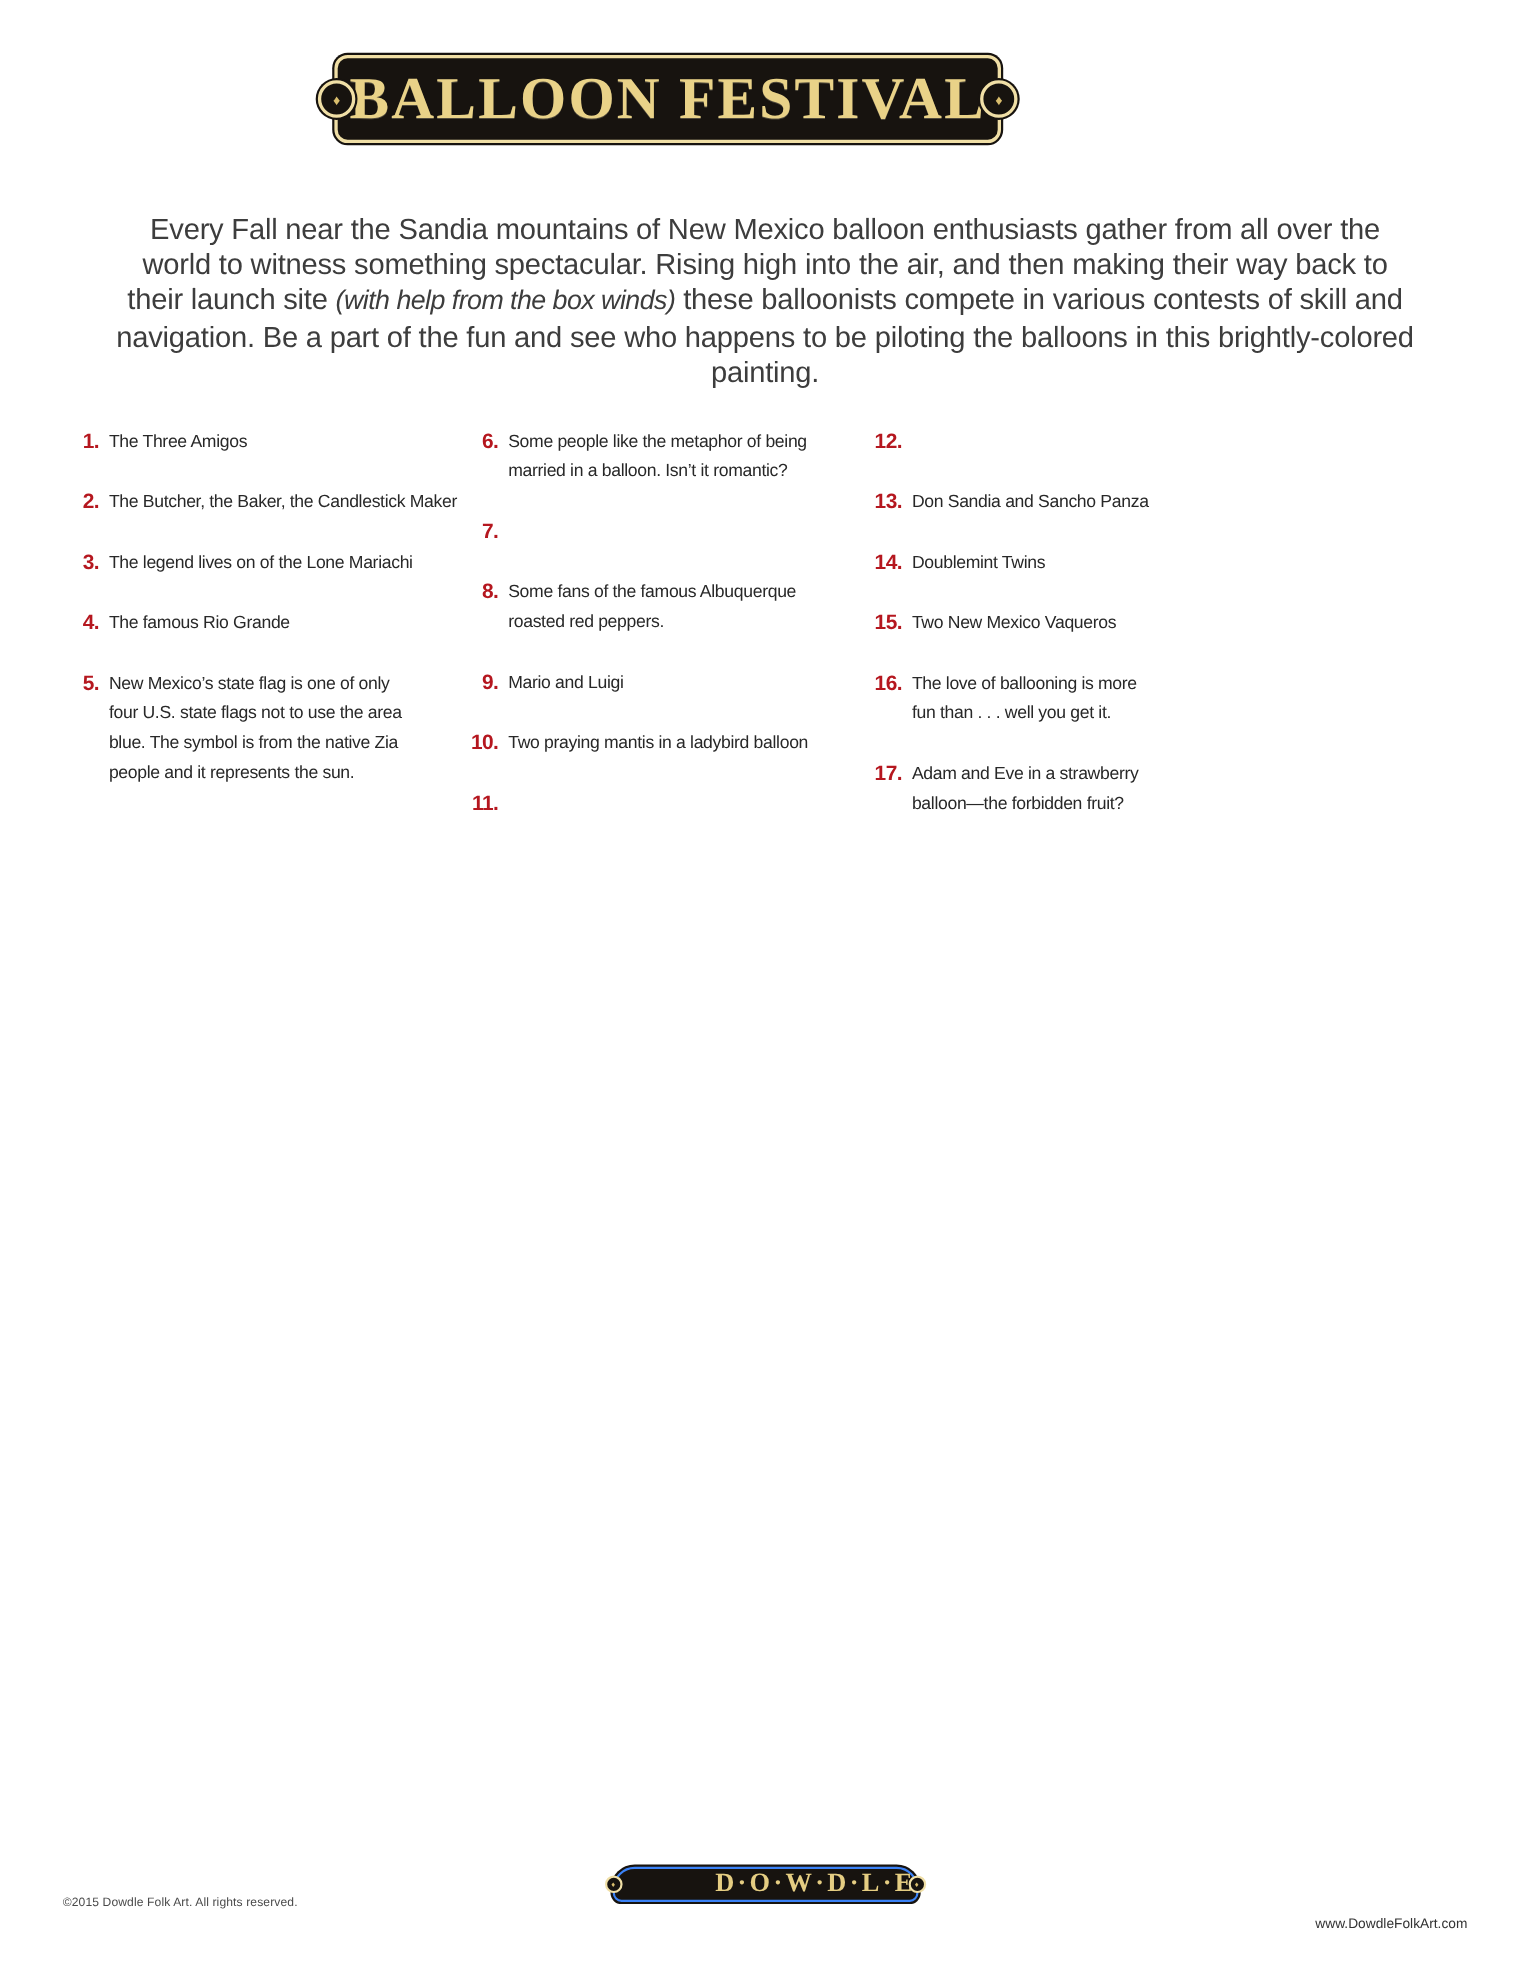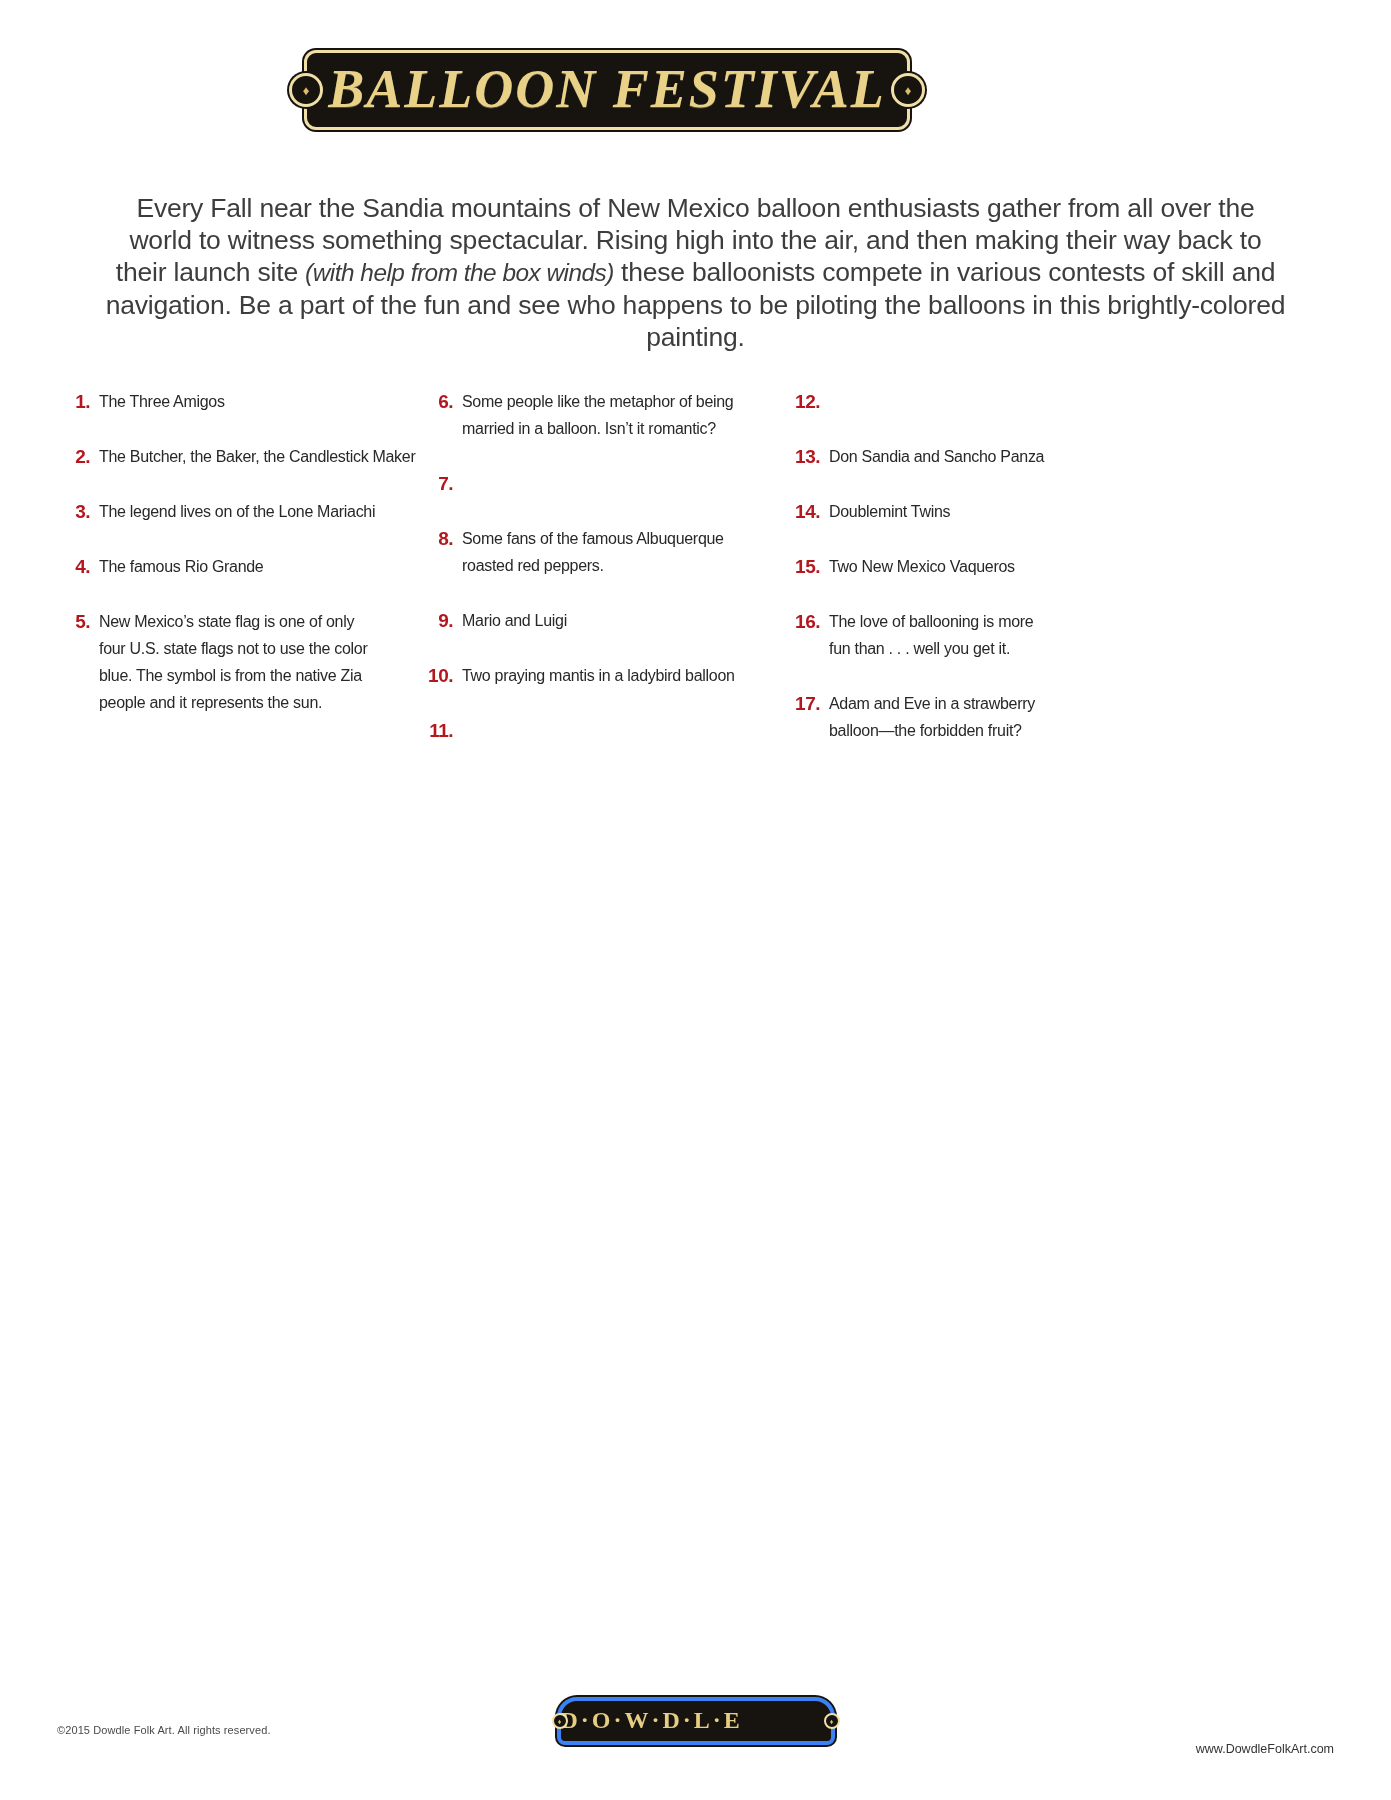--- a/index.html
+++ b/index.html
@@ -23,21 +23,21 @@
     display:flex; align-items:center; justify-content:center;
     box-shadow:0 0 0 2px #17130f;
   }
   .cap-left  { left:-18px; }
   .cap-right { right:-18px; }
   .cap-glyph { color:#d9bd6d; font-size:13px; line-height:1; }
   .banner-title {
     font-family:"Liberation Serif", serif; font-weight:bold;
     font-size:54px; letter-spacing:2px; color:#e9d288;
     text-shadow:0 1px 0 rgba(255,244,200,0.25);
-    white-space:nowrap; padding-bottom:3px;font-style:italic;
+    white-space:nowrap; padding-bottom:3px;
   }
 
   
   .intro {
     position:absolute; top:192px; left:50%; transform:translateX(-50%);
     width:1185px; text-align:center;
     font-size:26.5px; line-height:32px; letter-spacing:-0.2px; color:#3d3d3d;
   }
   .intro .intro-italic { font-style:italic; font-size:0.92em; letter-spacing:-0.5px; }
 
@@ -53,25 +53,25 @@
     letter-spacing:-0.5px;
   }
   .item-text {
     font-size:16px; line-height:27px; color:#282828;
     letter-spacing:-0.3px; white-space:pre-line;
   }
 
   
   .logo {
     position:absolute; left:50%; top:1697px; transform:translateX(-50%);
-    width:278px; height:48px;
-    background:#17130f; border:4px solid #3b82f6;
+    width:278px; height:32px;
+    background:#17130f; border:2px solid #3b82f6;
     border-radius:20px 20px 8px 8px;
     box-shadow:0 0 0 2px #17130f;
-    display:flex; align-items:center; justify-content:flex-start;
+    display:flex; align-items:center; justify-content:flex-end;
   }
   .logo-text {
     font-family:"Liberation Serif", serif; font-weight:bold;
     font-size:24px; letter-spacing:3px; color:#e5cd82; white-space:nowrap;
     padding-bottom:2px;
   }
   .logo-cap {
     position:absolute; top:50%; transform:translateY(-50%);
     width:16px; height:16px; border-radius:50%;
     background:#17130f; border:2px solid #f0dfa6;
@@ -121,21 +121,21 @@
       <span class="item-num">3.</span>
       <span class="item-text">The legend lives on of the Lone Mariachi</span>
     </div>
     <div class="list-item">
       <span class="item-num">4.</span>
       <span class="item-text">The famous Rio Grande</span>
     </div>
     <div class="list-item">
       <span class="item-num">5.</span>
       <span class="item-text">New Mexico’s state flag is one of only
-four U.S. state flags not to use the color
+four U.S. state flags not to use the area
 blue. The symbol is from the native Zia
 people and it represents the sun.</span>
     </div>
   </div>
 
   <div class="list-col col-2">
     <div class="list-item">
       <span class="item-num">6.</span>
       <span class="item-text">Some people like the metaphor of being
 married in a balloon. Isn’t it romantic?</span>

